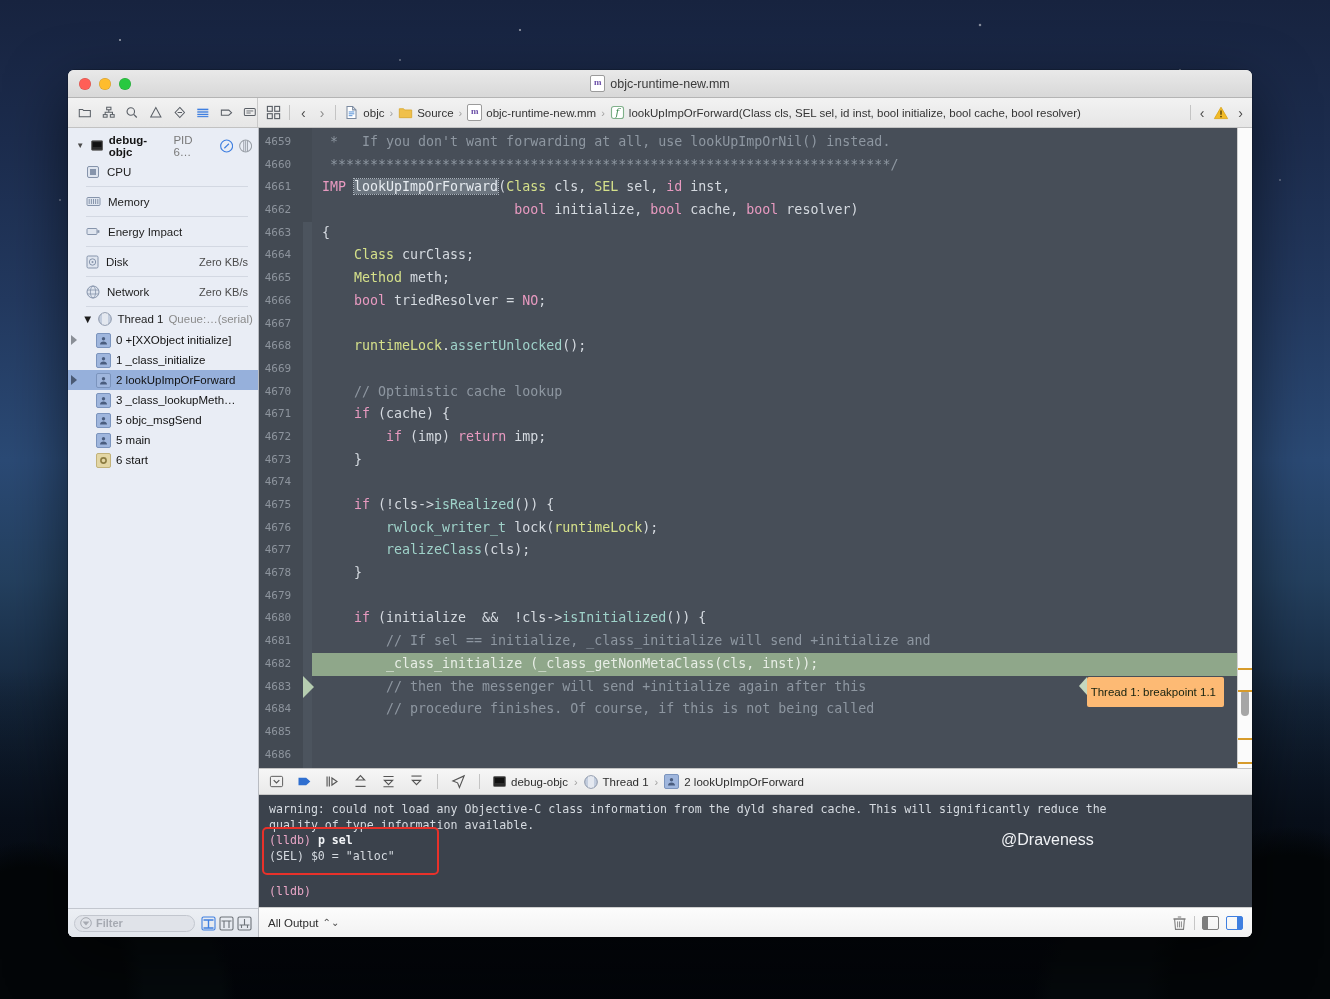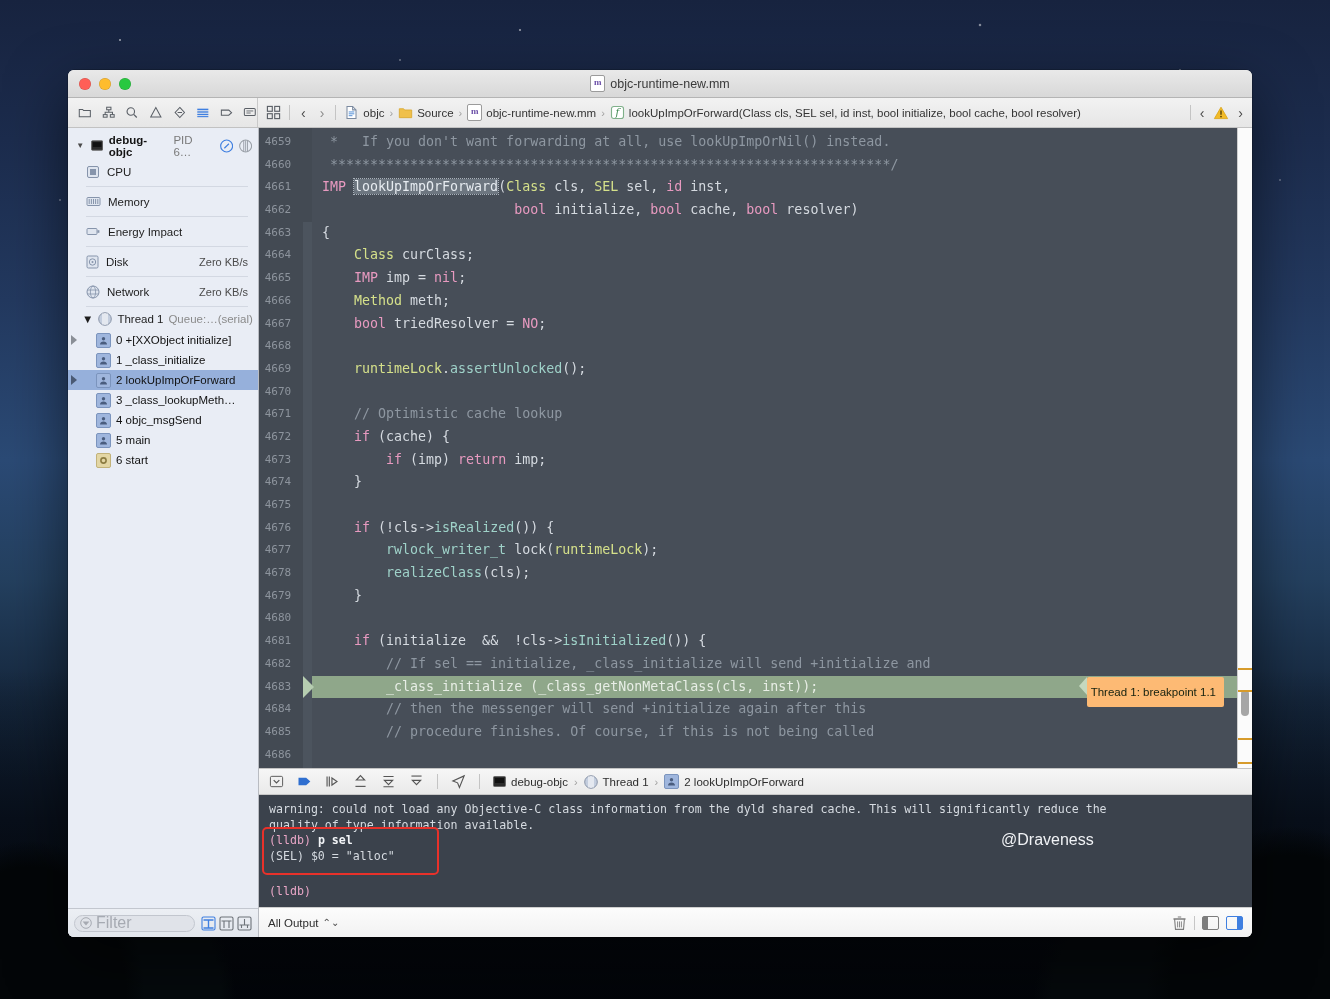--- a/index.html
+++ b/index.html
@@ -171,21 +171,21 @@
     border-top: 1px solid #c3c7cf;
     background: linear-gradient(180deg, #eceff4 0%, #e2e6ec 100%);
     display: flex; align-items: center; padding: 0 6px; gap: 6px;
   }
   .filter-box {
     flex: 1; height: 17px; border-radius: 9px;
     background: #e0e3e9; border: 1px solid #c2c6ce;
     display: flex; align-items: center; gap: 4px; padding: 0 5px;
     box-sizing: border-box;
   }
-  .filter-box .ph { font-size: 16px; color: #a6aab2; }
+  .filter-box .ph { font-size: 11px; color: #a6aab2; font-weight: bold; }
   .seg-btns { display: flex; gap: 3px; }
 
   
   .editor-wrap { flex: 1; display: flex; flex-direction: column; min-width: 0; min-height: 0; }
   .editor {
     flex: 1; position: relative; min-height: 0;
     background: #40474f;
     display: flex;
     overflow: hidden;
   }
@@ -538,21 +538,21 @@
             </span>
           <span>3 _class_lookupMeth…</span>
         </div>
         <div class="frame">
           <span class="blob">
               <svg width="9" height="9" viewBox="0 0 9 9">
                 <circle cx="4.5" cy="2.7" r="1.7" fill="#4a5d7e"></circle>
                 <path d="M1 8.6c0-2 1.6-3.1 3.5-3.1S8 6.6 8 8.6z" fill="#4a5d7e"></path>
               </svg>
             </span>
-          <span>4 objc_msgSend</span>
+          <span>5 objc_msgSend</span>
         </div>
         <div class="frame">
           <span class="blob">
               <svg width="9" height="9" viewBox="0 0 9 9">
                 <circle cx="4.5" cy="2.7" r="1.7" fill="#4a5d7e"></circle>
                 <path d="M1 8.6c0-2 1.6-3.1 3.5-3.1S8 6.6 8 8.6z" fill="#4a5d7e"></path>
               </svg>
             </span>
           <span>5 main</span>
         </div>
@@ -658,21 +658,20 @@
             <div class="fl inner"></div>
             <div class="fl inner"></div>
           </div>
         <div class="code" id="code">
             <div class="cl"><span class="tok cmt"> *   If you don't want forwarding at all, use lookUpImpOrNil() instead.</span></div>
             <div class="cl"><span class="tok cmt"> **********************************************************************/</span></div>
             <div class="cl"><span class="tok kw">IMP </span><span class="tok sel">lookUpImpOrForward</span><span class="tok pl">(</span><span class="tok type">Class</span><span class="tok pl"> cls, </span><span class="tok type">SEL</span><span class="tok pl"> sel, </span><span class="tok kw">id</span><span class="tok pl"> inst,</span></div>
             <div class="cl"><span class="tok pl">                        </span><span class="tok kw">bool</span><span class="tok pl"> initialize, </span><span class="tok kw">bool</span><span class="tok pl"> cache, </span><span class="tok kw">bool</span><span class="tok pl"> resolver)</span></div>
             <div class="cl"><span class="tok pl">{</span></div>
             <div class="cl"><span class="tok pl">    </span><span class="tok type">Class</span><span class="tok pl"> curClass;</span></div>
-            <div class="cl"><span class="tok pl">    </span><span class="tok kw">IMP</span><span class="tok pl"> imp = </span><span class="tok kw">nil</span><span class="tok pl">;</span></div>
             <div class="cl"><span class="tok pl">    </span><span class="tok type">Method</span><span class="tok pl"> meth;</span></div>
             <div class="cl"><span class="tok pl">    </span><span class="tok kw">bool</span><span class="tok pl"> triedResolver = </span><span class="tok kw">NO</span><span class="tok pl">;</span></div>
             <div class="cl"><span class="tok pl"></span></div>
             <div class="cl"><span class="tok pl">    </span><span class="tok type">runtimeLock</span><span class="tok pl">.</span><span class="tok fn">assertUnlocked</span><span class="tok pl">();</span></div>
             <div class="cl"><span class="tok pl"></span></div>
             <div class="cl"><span class="tok cmt">    // Optimistic cache lookup</span></div>
             <div class="cl"><span class="tok pl">    </span><span class="tok kw">if</span><span class="tok pl"> (cache) {</span></div>
             <div class="cl"><span class="tok pl">        </span><span class="tok kw">if</span><span class="tok pl"> (imp) </span><span class="tok kw">return</span><span class="tok pl"> imp;</span></div>
             <div class="cl"><span class="tok pl">    }</span></div>
             <div class="cl"><span class="tok pl"></span></div>

